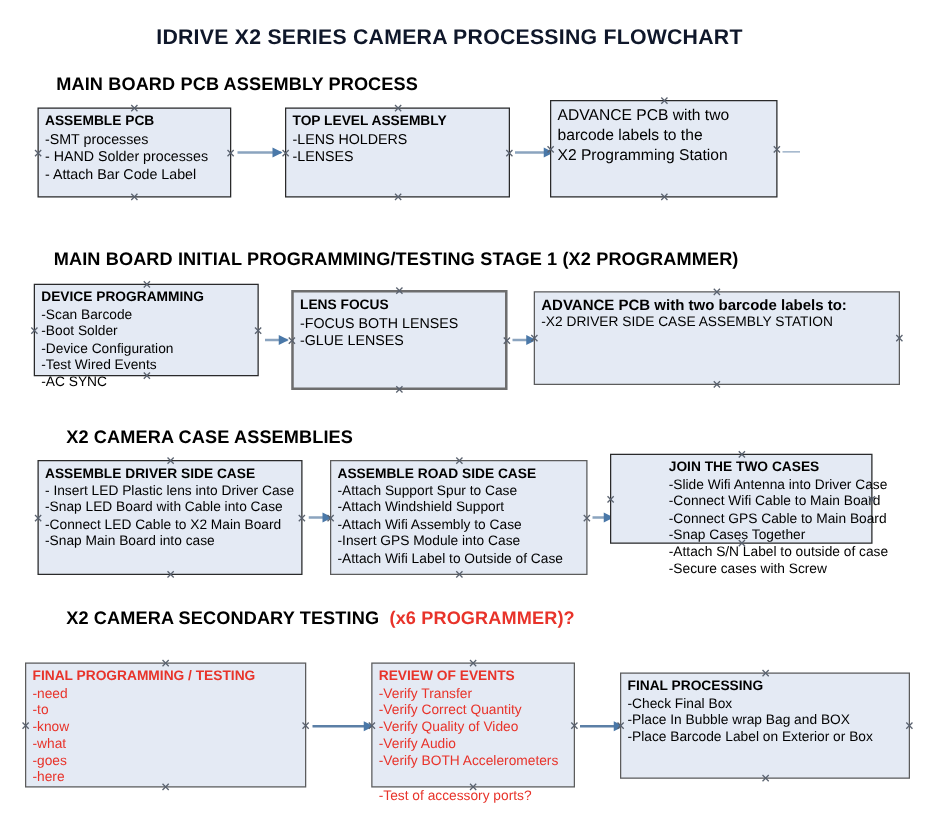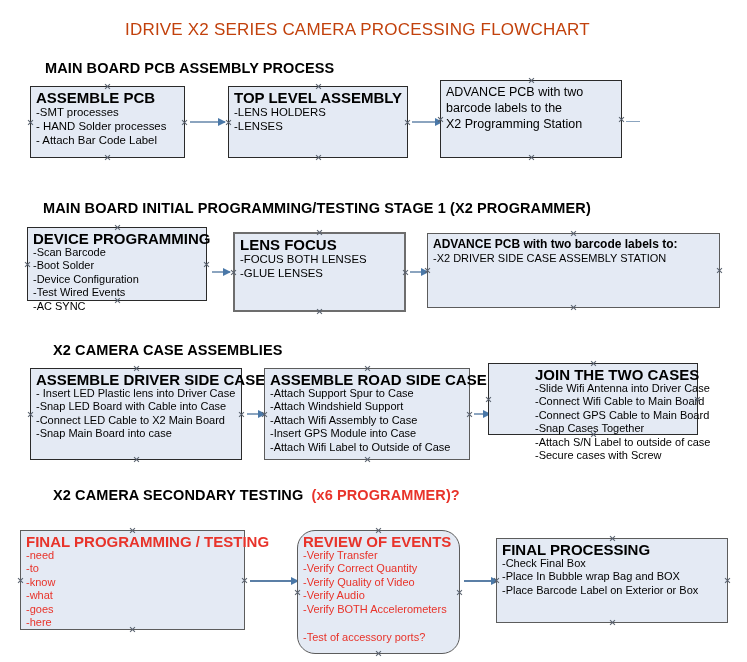--- a/index.html
+++ b/index.html
@@ -20,24 +20,24 @@
     position: absolute;
     left: 0; top: 0;
     width: 747px;
     height: 662px;
   }
 
   
   .doc-title {
     position: absolute;
     font-size: 17px;
-    font-weight: normal;
+    font-weight: bold;
     letter-spacing: 0.2px;
     white-space: nowrap;
-    color: #c2410c;
+    color: #0f172a;
   }
   .section-title {
     position: absolute;
     font-size: 14.5px;
     font-weight: bold;
     letter-spacing: 0.1px;
     white-space: nowrap;
     color: #000;
     margin-left: 20px;
   }
@@ -54,21 +54,21 @@
     padding: 3px 4px 2px 5px;
     overflow: visible;
   }
   .box.thick-grey {
     border: 2.2px solid #6d6d6d;
   }
   .box.grey {
     border: 1.6px solid #5c5c5c;
   }
   .box-title {
-    font-size: 15px;
+    font-size: 11px;
     font-weight: bold;
     line-height: 15px;
     white-space: nowrap;
     color: #000;
   }
   .box-title.small {
     font-size: 12px;
   }
   .box-line {
     font-size: 11.4px;
@@ -274,21 +274,21 @@
     <div class="box-line tight">-goes</div>
     <div class="box-line tight">-here</div>
     <div class="handle" style="left:50%; top:-4px; margin-left:-3.5px;"></div>
     <div class="handle" style="left:50%; bottom:-4px; margin-left:-3.5px;"></div>
     <div class="handle" style="left:-4px; top:50%; margin-top:-3.5px;"></div>
     <div class="handle" style="right:-4px; top:50%; margin-top:-3.5px;"></div>
   </div>
 
   <div class="arrow dark" style="left:250px; top:580px; width:48px;"></div>
 
-  <div class="box red grey" style="left:297px; top:530px; width:163px; height:124px;border-radius:18px;">
+  <div class="box red grey" style="left:297px; top:530px; width:163px; height:100px;">
     <div class="box-title">REVIEW OF EVENTS</div>
     <div class="box-line tight">-Verify Transfer</div>
     <div class="box-line tight">-Verify Correct Quantity</div>
     <div class="box-line tight">-Verify Quality of Video</div>
     <div class="box-line tight">-Verify Audio</div>
     <div class="box-line tight">-Verify BOTH Accelerometers</div>
     <div class="box-line tight overflow" style="top:100px;">-Test of accessory ports?</div>
     <div class="handle" style="left:50%; top:-4px; margin-left:-3.5px;"></div>
     <div class="handle" style="left:50%; bottom:-4px; margin-left:-3.5px;"></div>
     <div class="handle" style="left:-4px; top:50%; margin-top:-3.5px;"></div>

